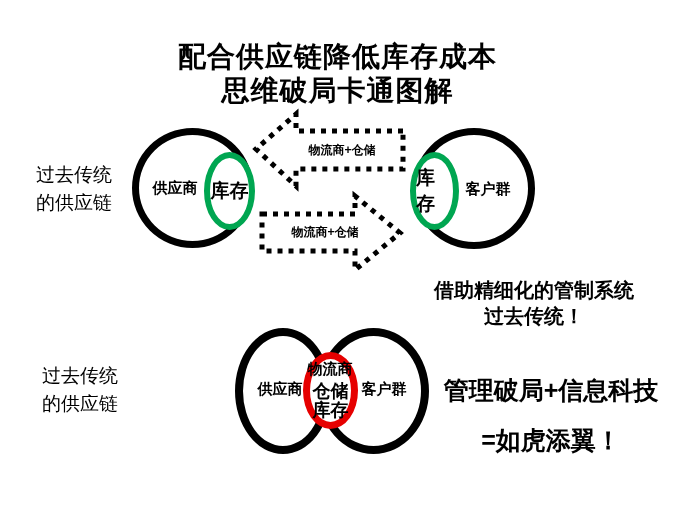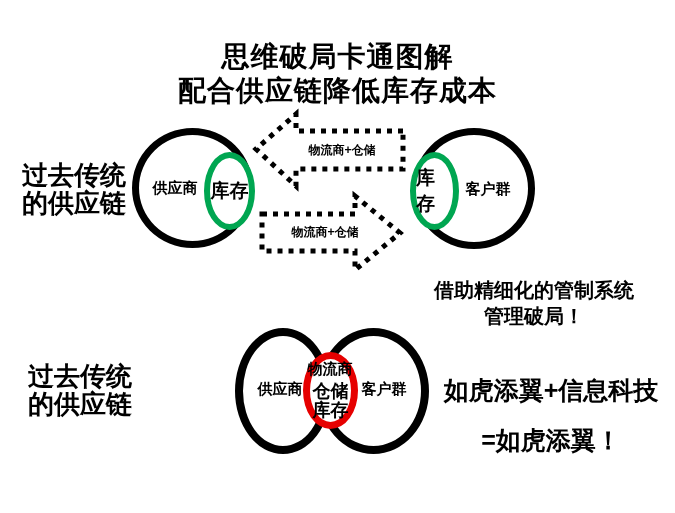--- a/index.html
+++ b/index.html
@@ -5,21 +5,21 @@
   html,body { margin:0; padding:0; background:#fff; }
   #canvas {
     position:relative; width:675px; height:513px; background:#ffffff;
     font-family:"Liberation Sans", sans-serif; color:#000; overflow:hidden;
   }
   #title {
     position:absolute; top:40px; left:0; width:675px; text-align:center;
     font-size:28px; font-weight:bold; line-height:34px; letter-spacing:1px;
   }
   .side-label {
-    position:absolute; font-size:26px; font-weight:bold; line-height:28px; text-align:center;
+    position:absolute; font-size:19px; font-weight:normal; line-height:28px; text-align:center;
   }
   #past-label { left:16px; top:161px; width:116px; }
   #present-label { left:22px; top:362px; width:116px; }
 
   .circle {
     position:absolute; border:7px solid #000; border-radius:50%;
     box-sizing:border-box; background:transparent;
   }
   #past-supplier-circle { left:132px; top:128px; width:121px; height:120px; }
   #past-customer-circle { left:413px; top:128px; width:122px; height:121px; }
@@ -63,22 +63,22 @@
   #control-text { left:396px; top:277px; width:276px; font-size:20px; line-height:26px; }
   #management-text { left:430px; top:374px; width:242px; font-size:25px; }
   #management-text .l2 { margin-top:17px;text-align:center; }
 </style>
 </head>
 <body>
 
 <div id="canvas">
 
   <div id="title">
+    <div>配合供应链降低库存成本</div>
     <div>思维破局卡通图解</div>
-    <div>配合供应链降低库存成本</div>
   </div>
 
   <div id="past-label" class="side-label">
     <div>过去传统</div>
     <div>的供应链</div>
   </div>
 
   <div id="past-supplier-circle" class="circle"></div>
   <div id="past-customer-circle" class="circle"></div>
 
@@ -95,37 +95,37 @@
   </div>
 
   <div id="past-supplier-label" class="circle-label">供应商</div>
   <div id="past-customer-label" class="circle-label">客户群</div>
 
   <div id="arrow-top-label" class="arrow-label">物流商+仓储</div>
   <div id="arrow-bottom-label" class="arrow-label">物流商+仓储</div>
 
   <div id="control-text" class="annotation">
     <div>借助精细化的管制系统</div>
-    <div>管理破局！</div>
+    <div>过去传统！</div>
   </div>
 
   <div id="present-label" class="side-label">
     <div>过去传统</div>
     <div>的供应链</div>
   </div>
 
   <div id="present-supplier-circle" class="circle"></div>
   <div id="present-customer-circle" class="circle"></div>
   <div id="present-overlap-red"></div>
 
   <div id="present-supplier-label" class="circle-label">供应商</div>
   <div id="present-customer-label" class="circle-label">客户群</div>
 
   <div id="overlap-line1" class="overlap-label">物流商</div>
   <div id="overlap-line2" class="overlap-label">仓储</div>
   <div id="overlap-line3" class="overlap-label">库存</div>
 
   <div id="management-text" class="annotation">
-    <div class="l1">如虎添翼+信息科技</div>
+    <div class="l1">管理破局+信息科技</div>
     <div class="l2">=如虎添翼！</div>
   </div>
 
 </div>
 
 </body></html>

